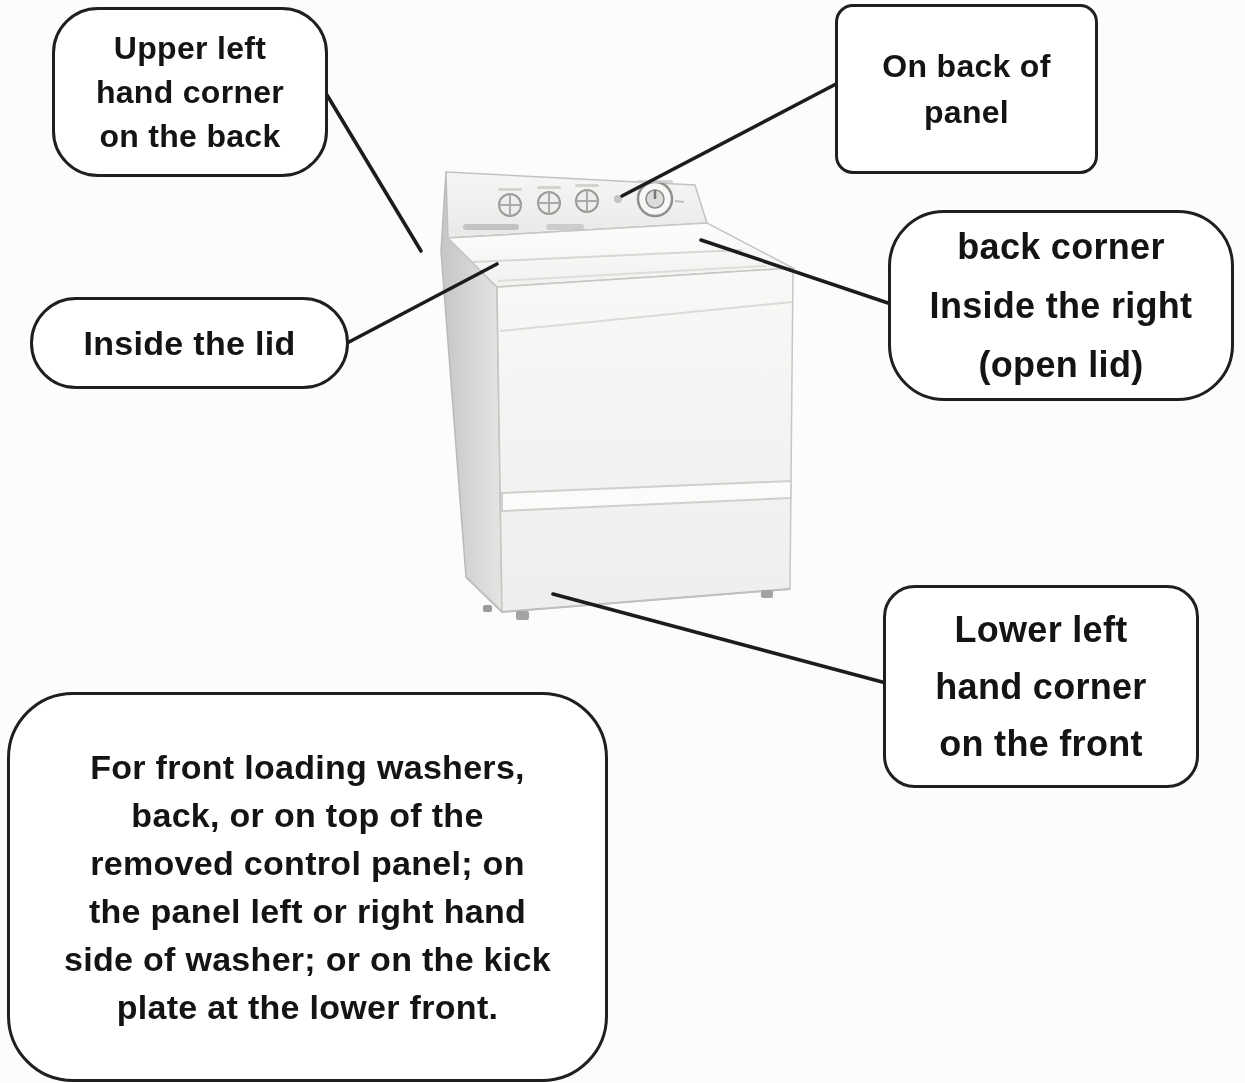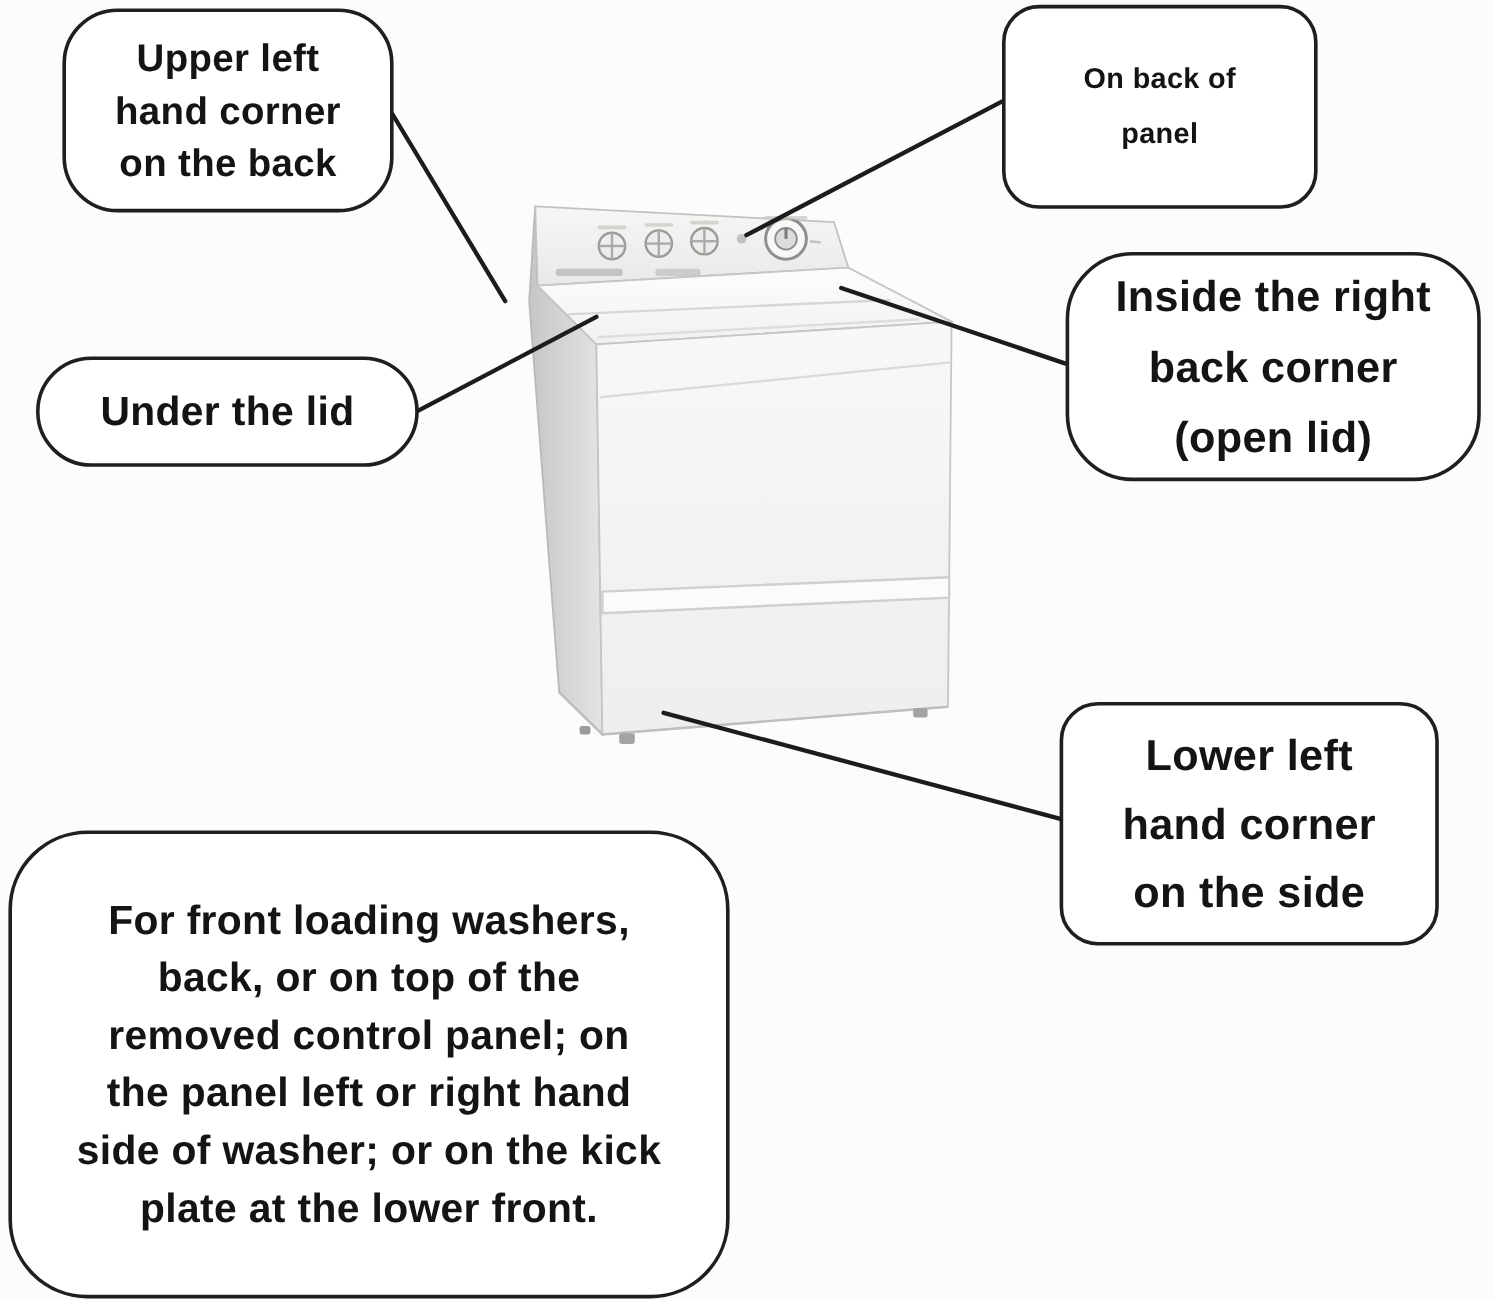--- a/index.html
+++ b/index.html
@@ -34,21 +34,21 @@
     letter-spacing:0.3px;
     z-index:2;
   }
   .callout span{display:block;white-space:nowrap;}
   #callout-upper-left-back{
     left:52px;top:7px;width:276px;height:170px;
     border-radius:46px;font-size:32px;line-height:44px;
   }
   #callout-control-panel-back{
     left:835px;top:4px;width:263px;height:170px;
-    border-radius:31px;font-size:24px;line-height:46px;
+    border-radius:18px;font-size:32px;line-height:46px;
   }
   #callout-under-lid{
     left:30px;top:297px;width:319px;height:92px;
     border-radius:46px;font-size:34px;line-height:40px;
   }
   #callout-right-back-corner{
     left:888px;top:210px;width:346px;height:191px;
     border-radius:56px;font-size:36px;line-height:59px;
   }
   #callout-lower-front{
@@ -155,33 +155,33 @@
     <span>hand corner</span>
     <span>on the back</span>
   </div>
 
   <div class="callout" id="callout-control-panel-back">
     <span>On back of</span>
     <span>panel</span>
   </div>
 
   <div class="callout" id="callout-under-lid">
-    <span>Under the lid</span>
+    <span>Inside the lid</span>
   </div>
 
   <div class="callout" id="callout-right-back-corner">
+    <span>back corner</span>
     <span>Inside the right</span>
-    <span>back corner</span>
     <span>(open lid)</span>
   </div>
 
   <div class="callout" id="callout-lower-front">
     <span>Lower left</span>
     <span>hand corner</span>
-    <span>on the side</span>
+    <span>on the front</span>
   </div>
 
   <div class="callout" id="callout-front-loading-note">
     <span>For front loading washers,</span>
     <span>back, or on top of the</span>
     <span>removed control panel; on</span>
     <span>the panel left or right hand</span>
     <span>side of washer; or on the kick</span>
     <span>plate at the lower front.</span>
   </div>

